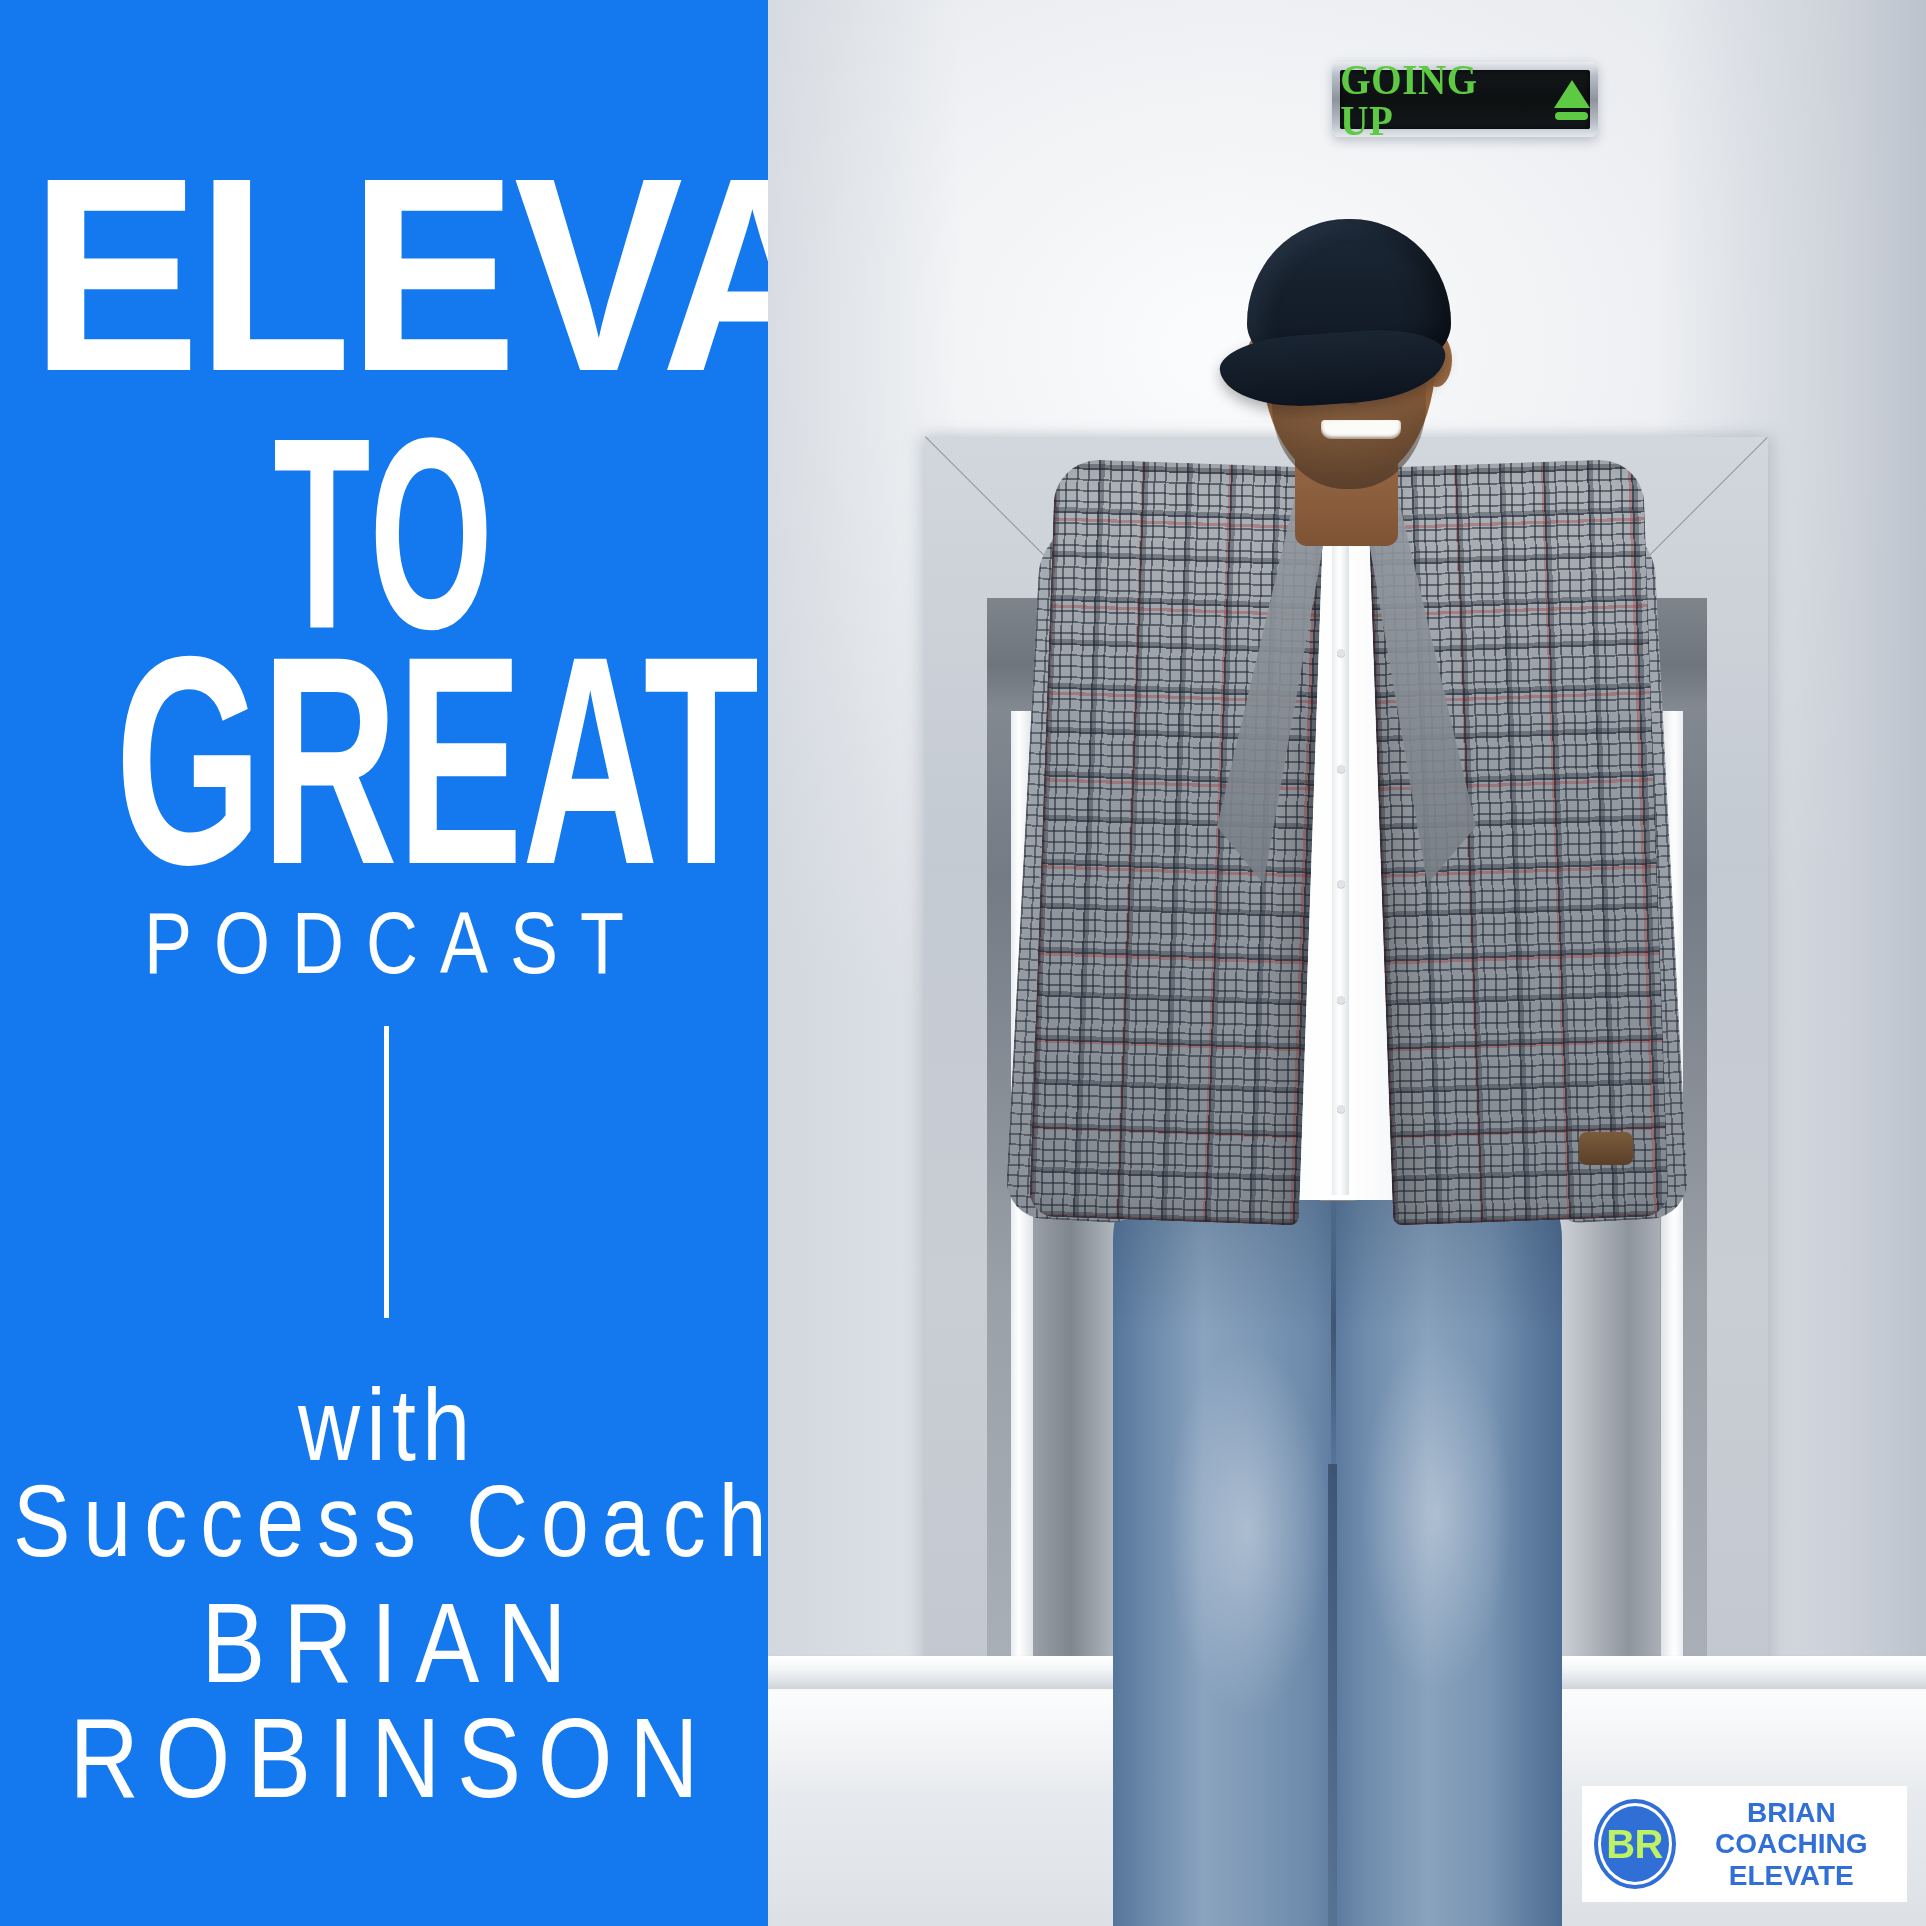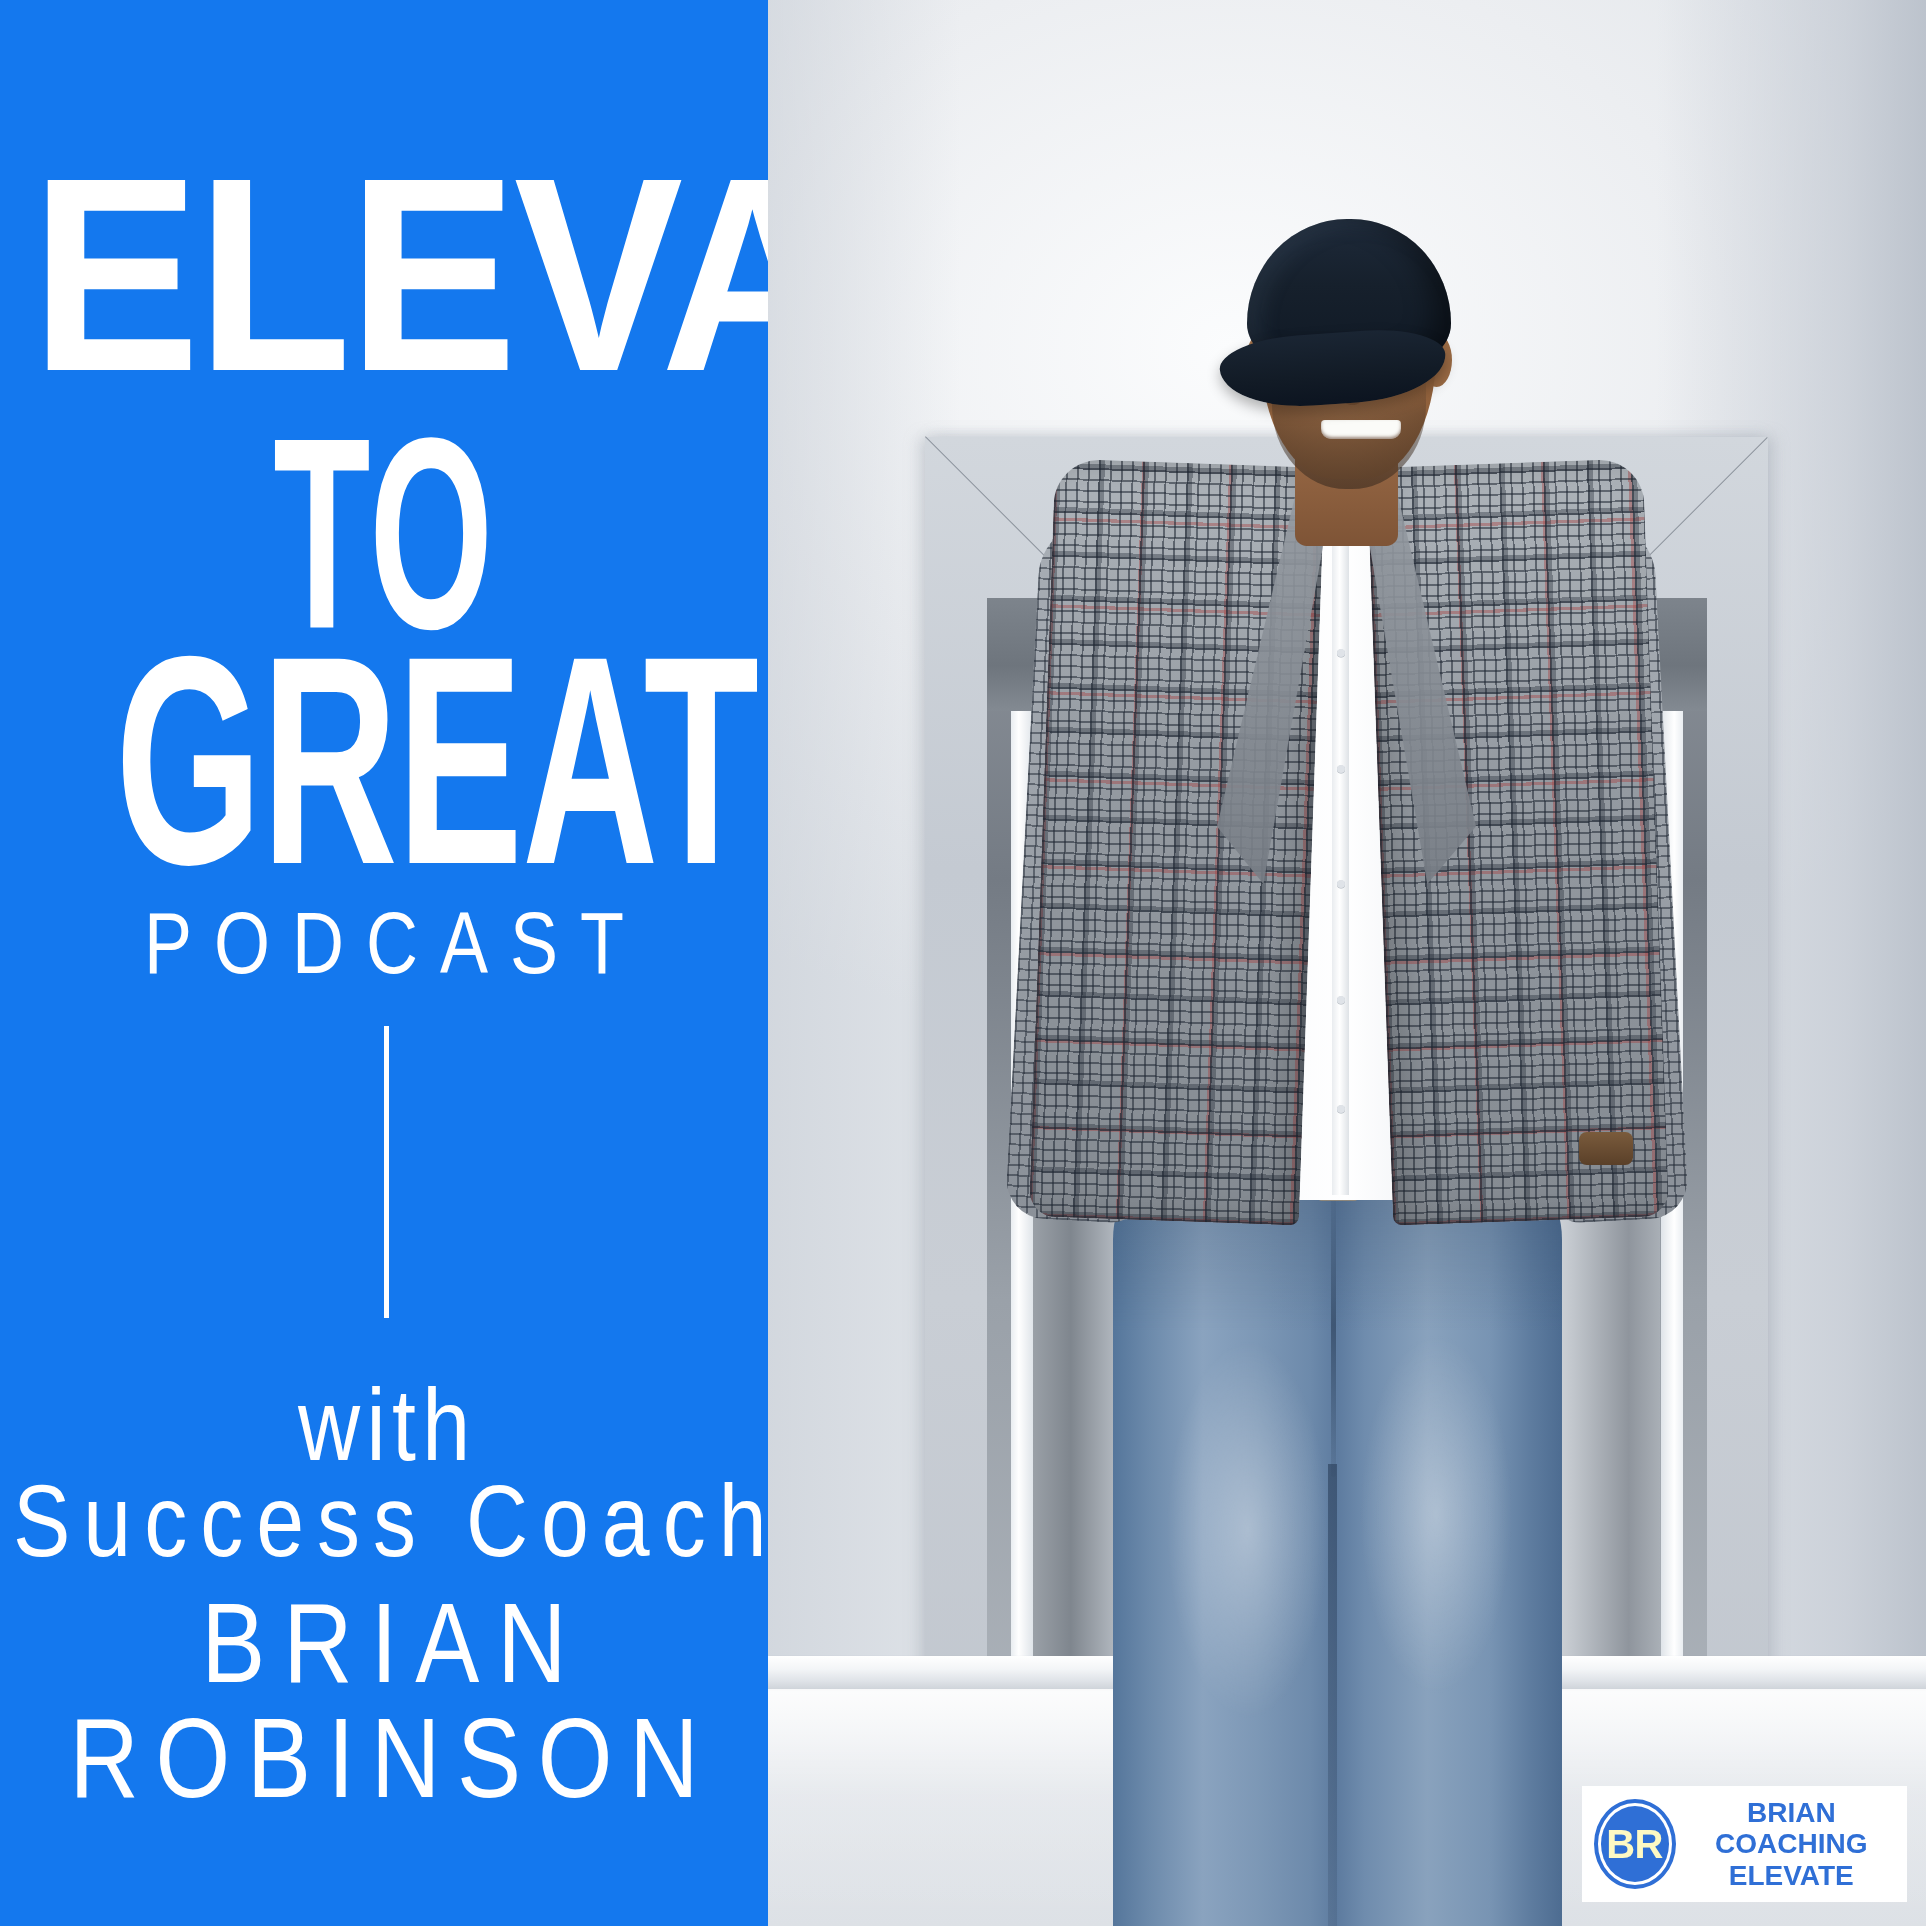--- a/index.html
+++ b/index.html
@@ -420,21 +420,21 @@
     position:absolute;inset:0;border-radius:50%;
     border:4.5px solid #2f6fd6;
   }
   #logo-disc{
     position:absolute;inset:7px;border-radius:50%;
     background:#2f6fd6;
     display:flex;align-items:center;justify-content:center;
   }
   #logo-initials{
     font-family:"Liberation Sans",sans-serif;
-    font-weight:700;font-size:40px;color:#fef9c3;letter-spacing:-0.6px;
+    font-weight:700;font-size:40px;color:#bef264;letter-spacing:-0.6px;
   }
   #logo-text{
     font-family:"Liberation Sans",sans-serif;
     font-weight:700;color:#2f6fd6;
     font-size:28px;line-height:1.12;text-align:center;
     flex:1 1 auto;
   }
   #logo-line1{display:block;}
   #logo-line2{display:block;}
 </style>
@@ -462,20 +462,29 @@
     <div class="ttl-wrap sub" id="sub-first">BRIAN</div>
 
     <div class="ttl-wrap sub" id="sub-last">ROBINSON</div>
   </div>
 
   <div id="photo">
 
     <div id="wall-shade-l"></div>
     <div id="wall-shade-r"></div>
 
+    <div id="sign">
+      <div id="sign-screen">
+        <span id="sign-text">GOING UP</span>
+        <span id="sign-arrow">
+          <span class="tri"></span>
+            <span class="bar"></span>
+        </span>
+      </div>
+    </div>
 
     <div id="frame">
       <span class="miter" id="miter-l"></span>
       <span class="miter" id="miter-r"></span>
 
       <div id="reveal">
         <div id="reveal-top"></div>
         <div id="jamb-l"></div>
         <div id="jamb-r"></div>
         <div id="doors">

